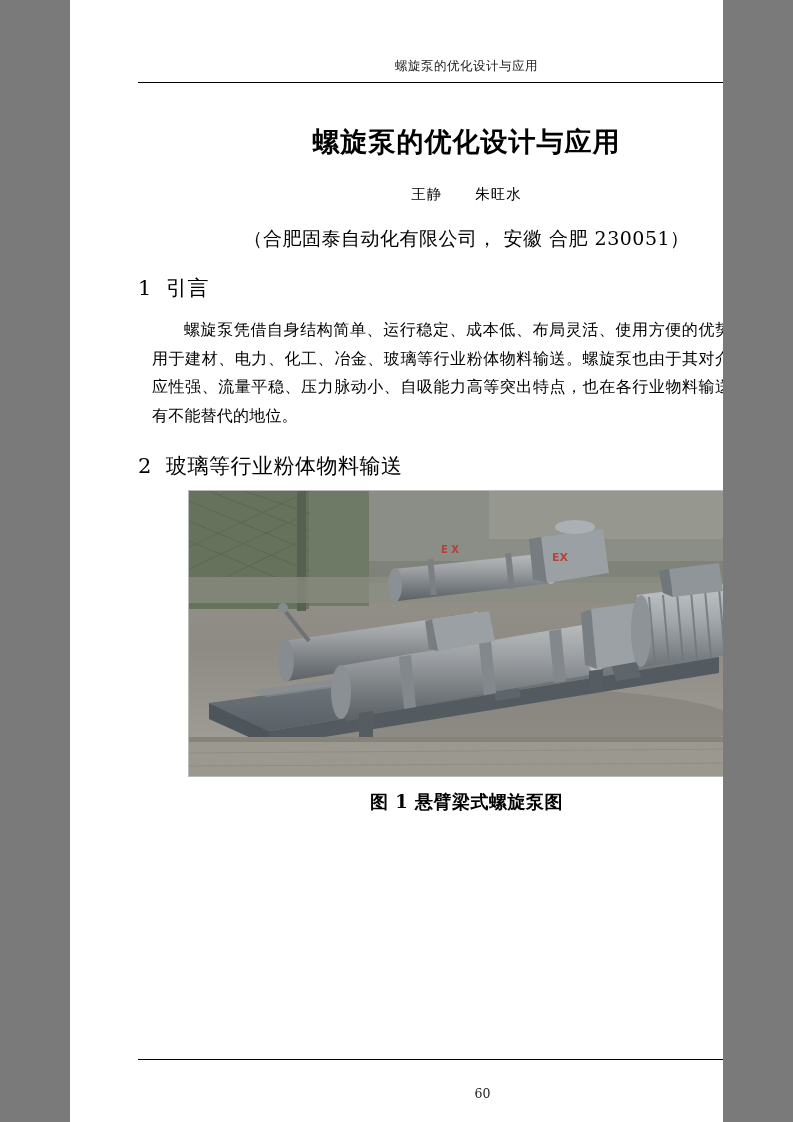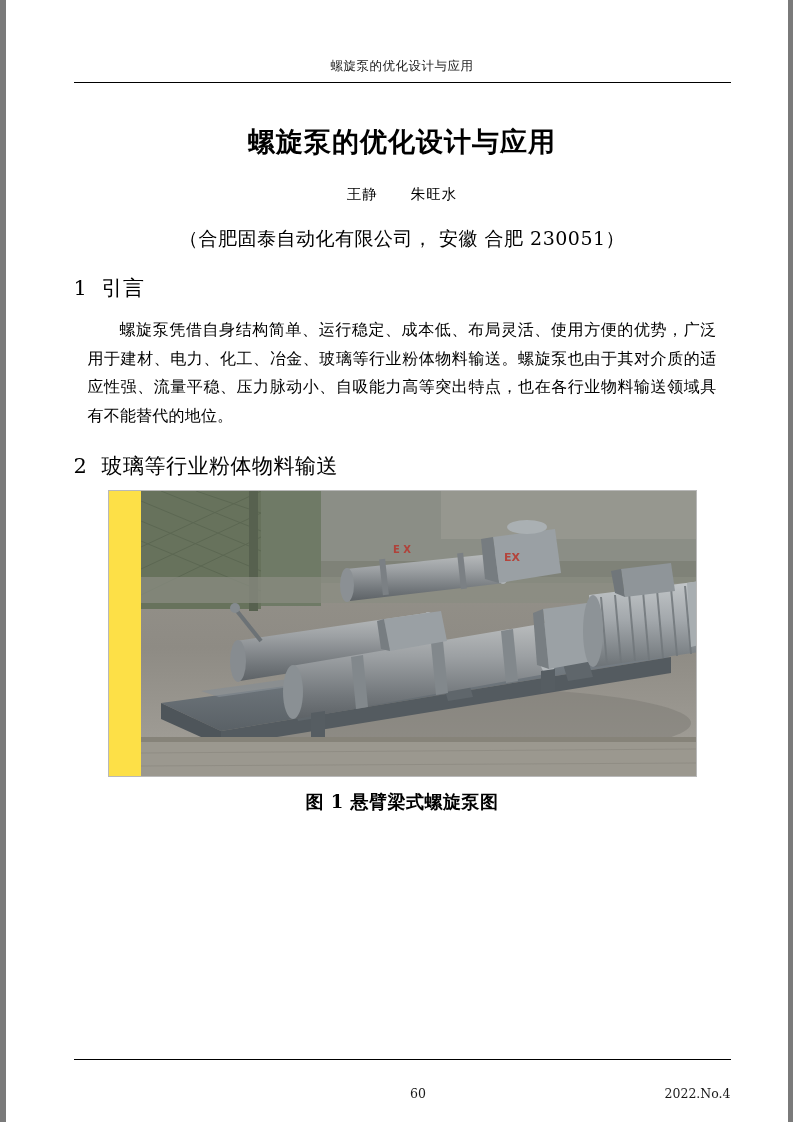--- a/index.html
+++ b/index.html
@@ -1,21 +1,21 @@
 <!DOCTYPE html>
 <html><head>
 <meta charset="utf-8">
 <style>
   html, body {
     margin: 0;
     padding: 0;
     background: #7a7a7a;
   }
   .page {
-    width: 782px;
+    width: 653px;
     height: 1122px;
     background: #ffffff;
     position: relative;
     margin: 0 auto;
     box-sizing: border-box;
     font-family: "DejaVu Serif", "Liberation Serif", serif;
     color: #000;
     overflow: hidden;
   }
   .running-head {
@@ -93,22 +93,21 @@
     text-align: center;
   }
   .photo {
     width: 555px;
     height: 285px;
     margin: 0 auto;
     display: block;
     border: 1px solid #b9b9b9;
     position: relative;
     overflow: hidden;
-    background: #fde047;
-    padding-left: 32px;
+    background: #22c55e;
   }
   .photo svg { display: block; }
   .fig-caption {
     margin-top: 13px;
     font-size: 18px;
     font-weight: bold;
     letter-spacing: 0.5px;
   }
   .foot-rule {
     position: absolute;

